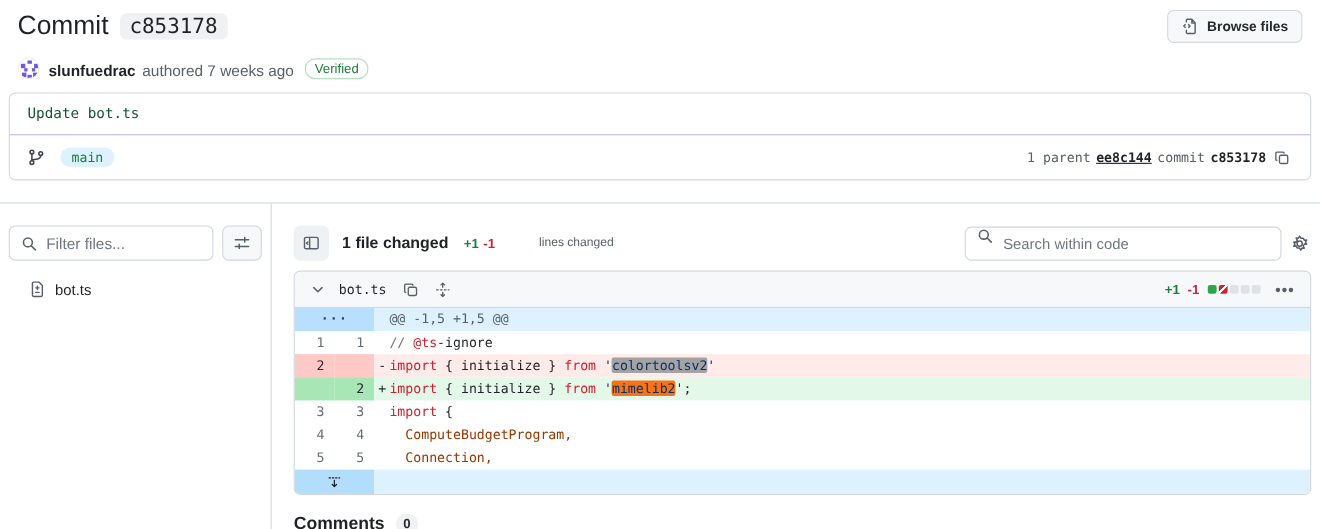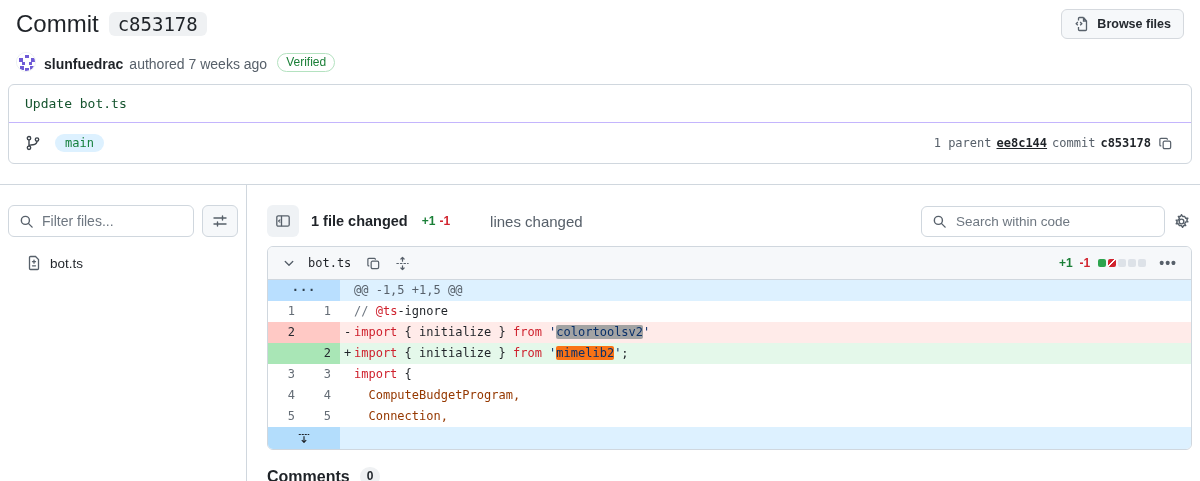--- a/index.html
+++ b/index.html
@@ -92,24 +92,24 @@
   .main-col { flex:1; padding:20px 8px 0 20px; }
 
   .toolbar { display:flex; align-items:center; }
   .panel-toggle {
     width:32px; height:32px; border:none; border-radius:6px; background:#eff2f5;
     display:flex; align-items:center; justify-content:center; cursor:pointer;
   }
   .files-changed { font-weight:700; font-size:14.5px; margin-left:12px; }
   .stat-add { color:#1a7f37; font-weight:700; font-size:12px; margin-left:14px; }
   .stat-del { color:#d1242f; font-weight:700; font-size:12px; margin-left:4px; }
-  .lines-label { color:#57606a; font-size:15px; margin-left:7px;padding-left:33px; }
+  .lines-label { color:#57606a; font-size:11px; margin-left:7px;padding-left:33px; }
   .code-search-wrap {
-    margin-left:auto; width:244px; height:31px; border:1px solid #d0d7de; border-radius:6px;
-    display:flex; align-items:center; gap:7px; padding:0 10px; background:#fff;
+    margin-left:auto; width:288px; height:31px; border:1px solid #d0d7de; border-radius:6px;
+    display:flex; gap:7px; padding:0 10px; background:#fff;
   }
   .code-search-input {
     border:none; outline:none; width:100%; font-size:13.5px;
     font-family:"Liberation Sans",sans-serif; color:#1f2328; background:transparent;
   }
   .code-search-input::placeholder { color:#6e7781; }
   .gear-btn { background:none; border:none; cursor:pointer; margin-left:6px; padding:2px; display:flex; }
 
   
   .diff-panel { margin-top:9px; border:1px solid #d0d7de; border-radius:6px; overflow:hidden; }

